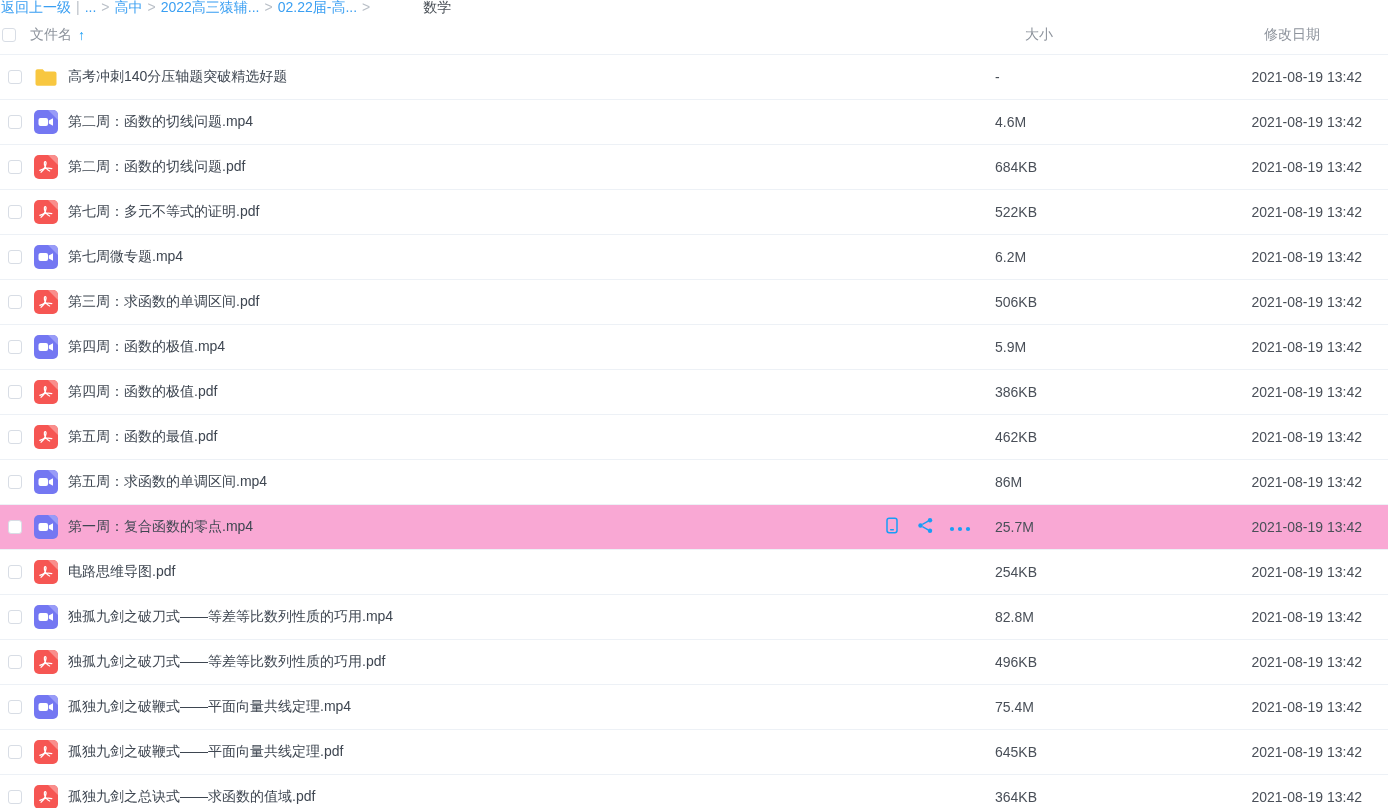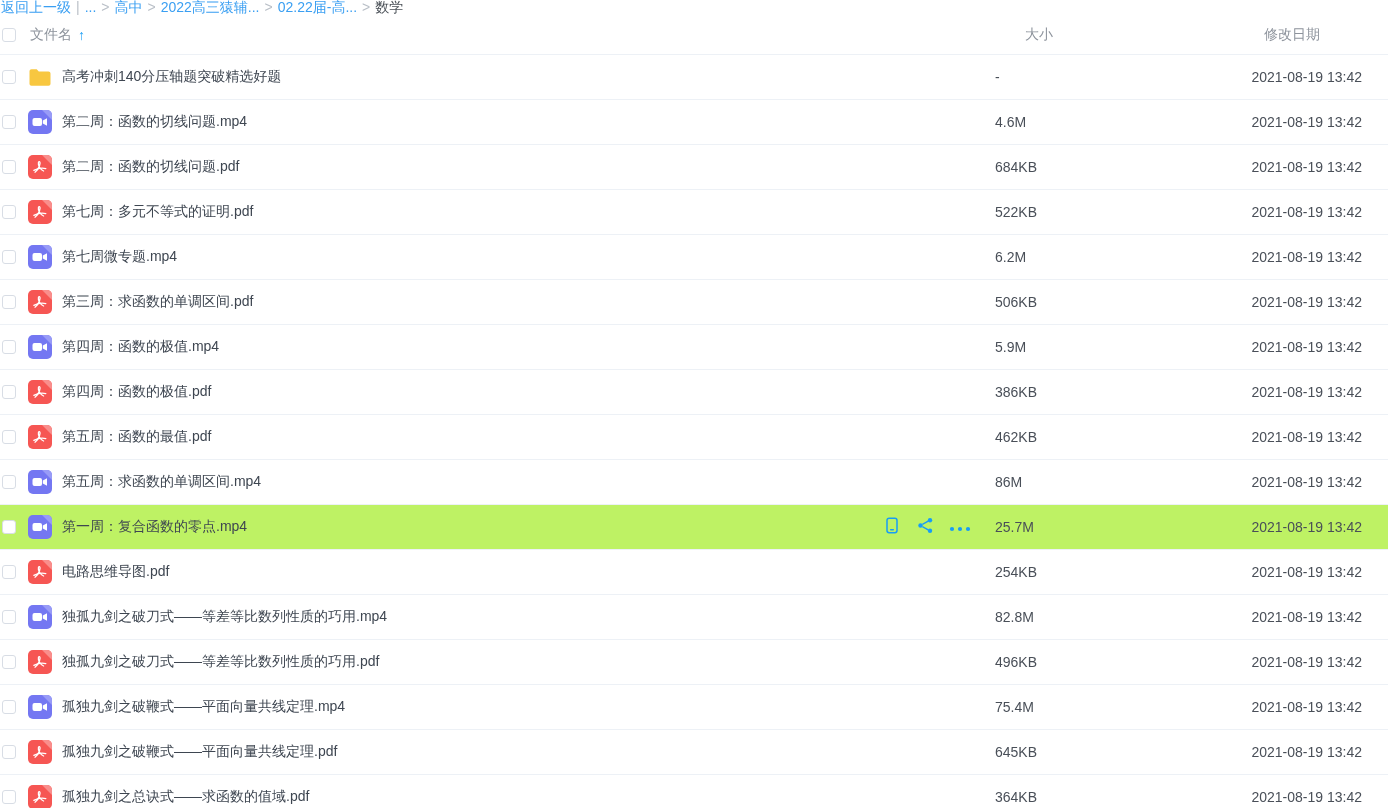--- a/index.html
+++ b/index.html
@@ -3,37 +3,37 @@
 <meta charset="utf-8">
 <style>
   * { margin:0; padding:0; box-sizing:border-box; }
   html,body { width:1388px; height:808px; overflow:hidden; background:#fff;
     font-family:"Liberation Sans","DejaVu Sans",sans-serif; }
 
   .breadcrumb { height:15px; line-height:15px; font-size:14px; padding-left:1px;
     white-space:nowrap; overflow:hidden; }
   .breadcrumb .link { color:#3a9ff2; cursor:pointer; }
   .breadcrumb .sep { color:#b9bfc7; margin:0 5px; }
-  .breadcrumb .current { color:#4a5057; }
+  .breadcrumb .current { color:#4a5057;margin-left:48px; }
 
   .thead { display:flex; align-items:center; height:40px; padding:0 8px 0 2px;
     border-bottom:1px solid #edf1f6; color:#8d939c; font-size:14px; }
   .checkbox { width:14px; height:14px; border:1px solid #d8dde5; border-radius:3px;
     background:#fff; flex:0 0 14px; cursor:pointer; }
   .thead .checkbox { margin-right:14px; }
   .col-name-h { flex:1; display:flex; align-items:center; }
   .sort-arrow { color:#189df5; font-weight:bold; margin-left:6px; font-size:14px; }
   .col-size-h { width:167px; }
   .col-size-h span { margin-left:12px;font-family:Liberation Mono, monospace; }
   .col-date-h { width:200px; text-align:right; }
   .col-date-h span { margin-right:60px; }
 
-  .row { display:flex; align-items:center; height:45px; padding:0 26px 0 2px;
+  .row { display:flex; align-items:center; height:45px; padding:0 26px 0 8px;
     border-bottom:1px solid #edf1f6; font-size:14px; }
-  .row.hl { background:#bef264; }
+  .row.hl { background:#f9a8d4; }
   .row .checkbox { margin-right:12px; }
   .fileicon { width:24px; height:24px; flex:0 0 24px; margin-right:10px; }
   .fileicon svg { display:block; }
   .fname { flex:1; color:#3e4651; cursor:pointer; white-space:nowrap; overflow:hidden; }
   .actions { display:flex; align-items:center; gap:17px; margin-right:27px; }
   .actions .abtn { background:none; border:none; padding:0; cursor:pointer;
     width:17px; height:17px; display:flex; align-items:center; justify-content:center; }
   .fsize { width:167px; color:#494f58; }
   .fdate { width:200px; text-align:right; color:#494f58; }
 </style>

